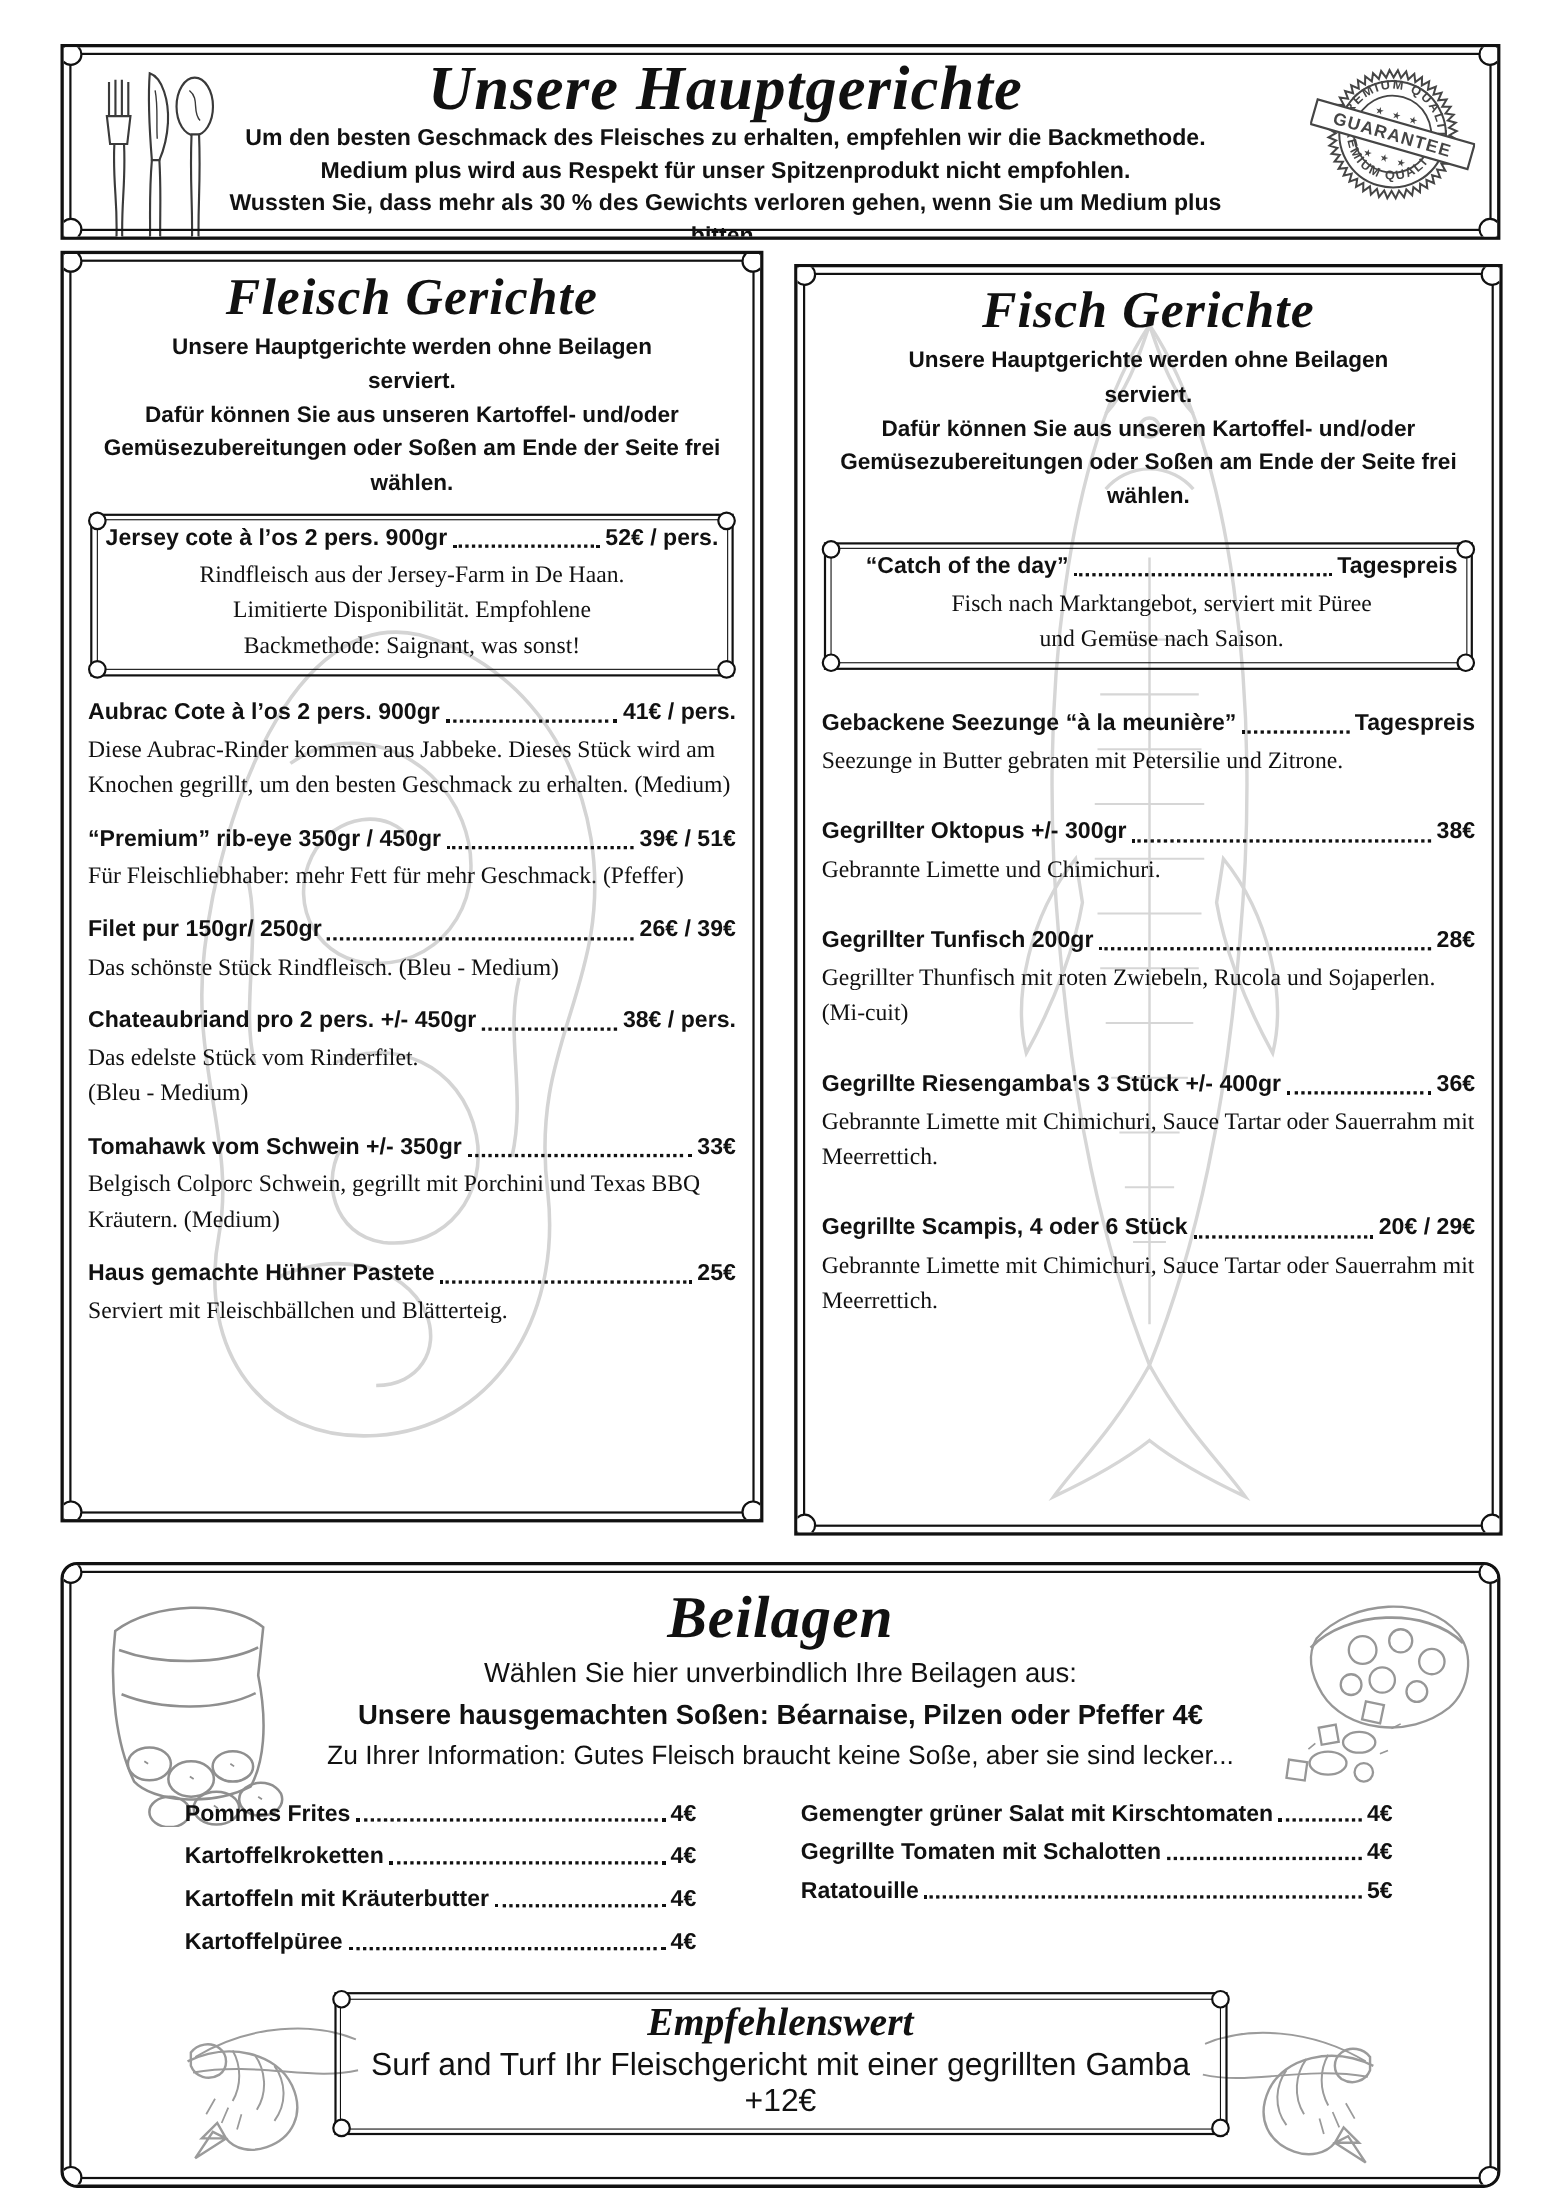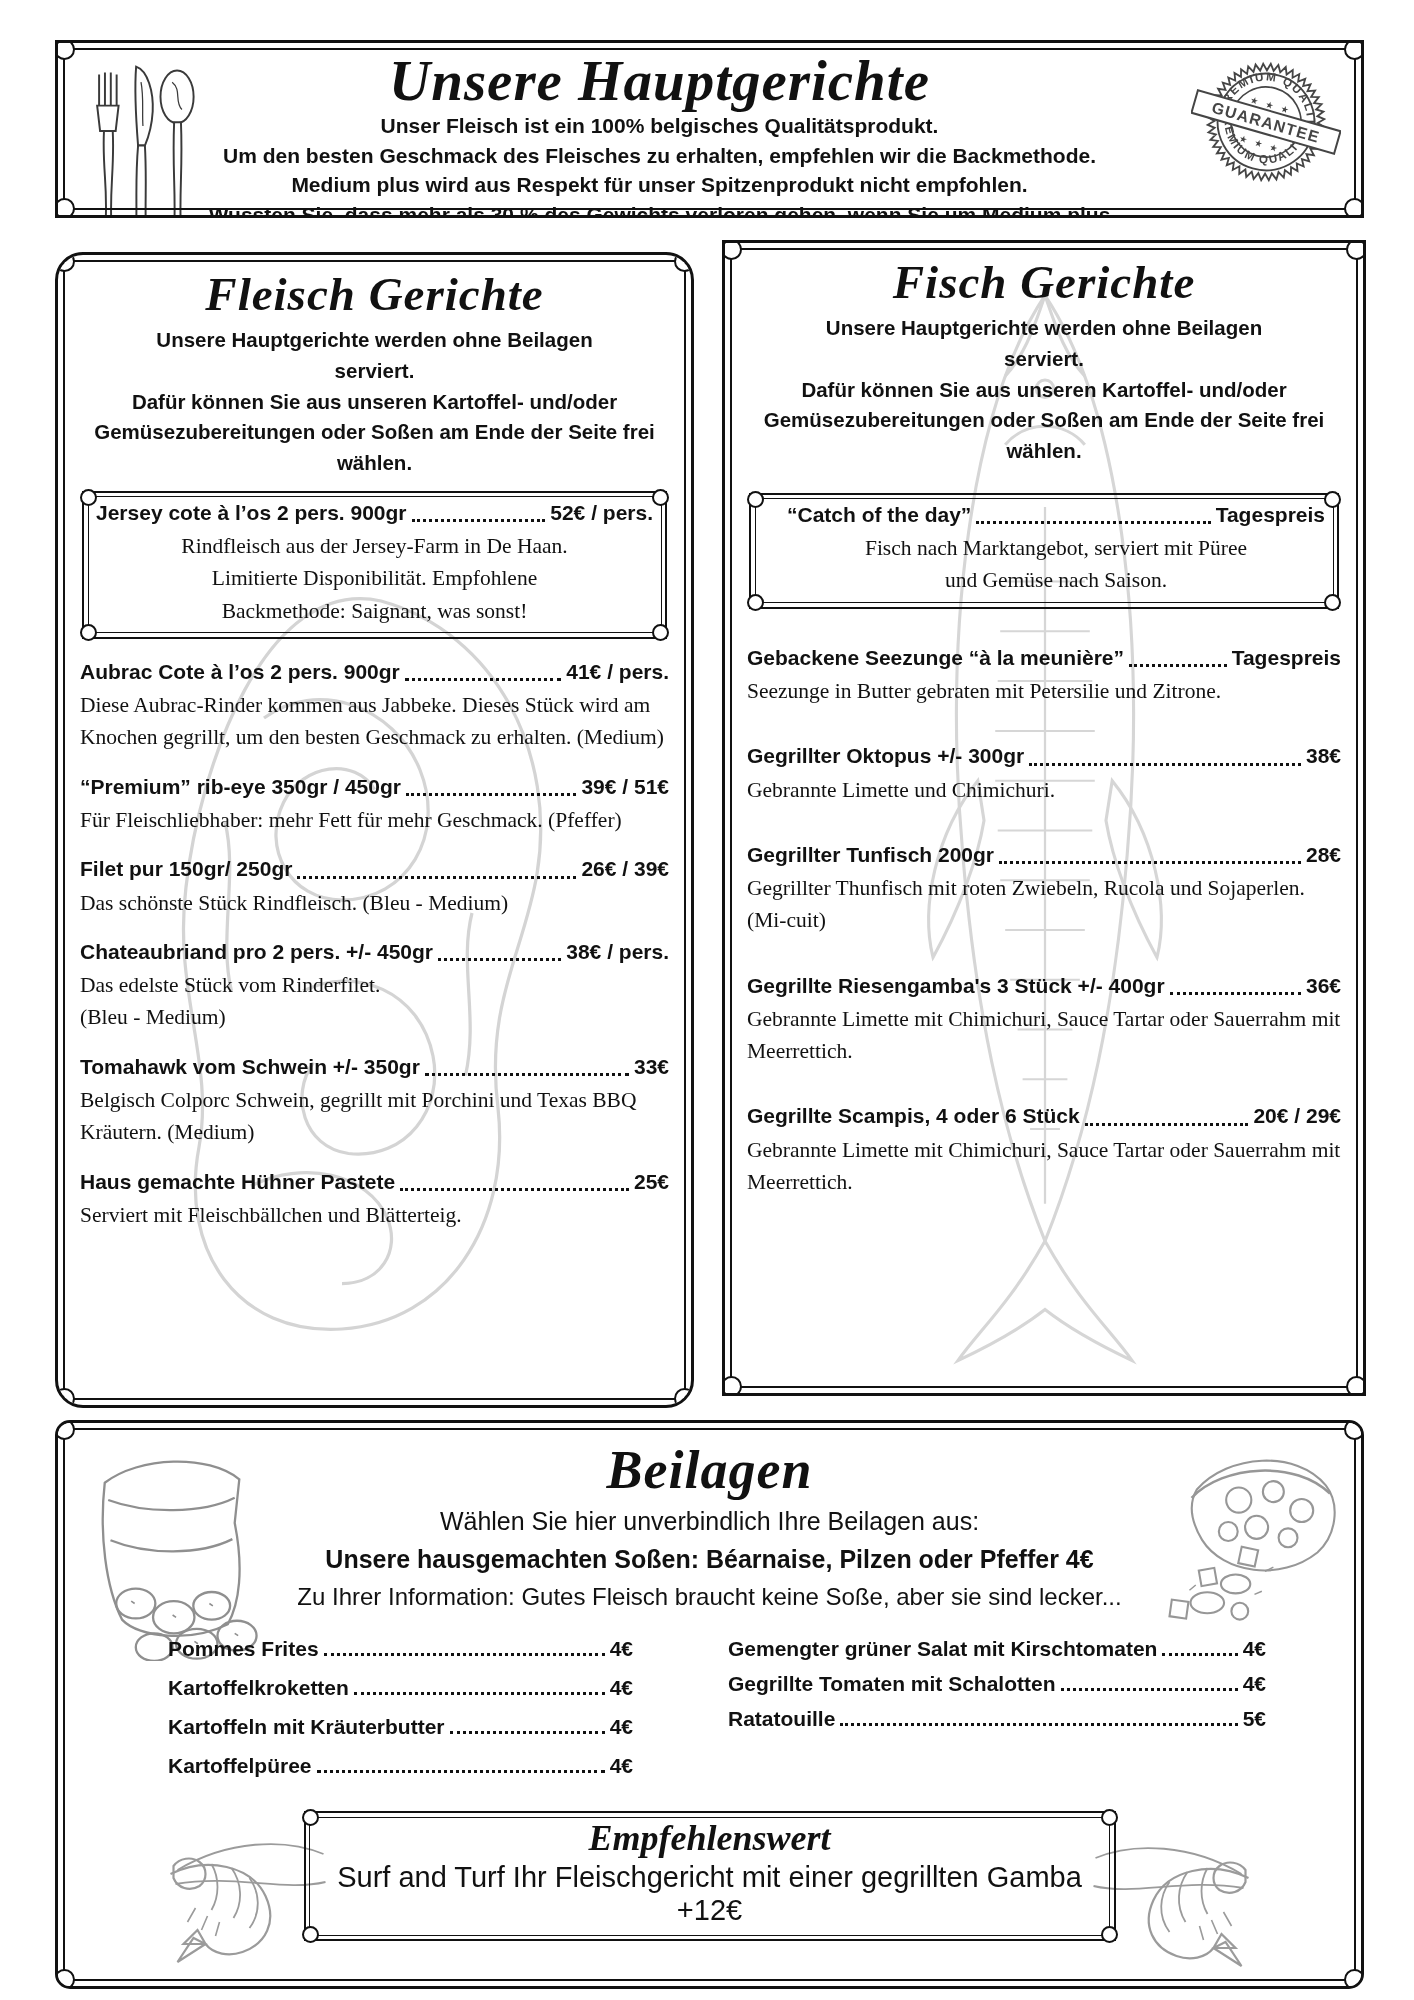--- a/index.html
+++ b/index.html
@@ -24,21 +24,21 @@
   
   #header-panel{left:55px;top:40px;width:1303px;height:172px;}
   #header-text{position:absolute;left:150px;right:250px;top:8px;z-index:2;text-align:center;}
   #header-title{font-size:57px;letter-spacing:1px;line-height:1.05;}
   .header-line{font-size:21px;font-weight:700;line-height:1.42;}
   #cutlery{position:absolute;left:18px;top:10px;z-index:1;}
   #seal{position:absolute;right:20px;top:4px;z-index:2;}
   #seal text{fill:#454545;font-family:"Liberation Sans","DejaVu Sans",sans-serif;font-weight:700;}
 
   
-  #fleisch-panel{left:55px;top:252px;width:633px;height:1150px;border-radius:28px;}
+  #fleisch-panel{left:55px;top:228px;width:633px;height:1150px;}
   #fisch-panel{left:722px;top:240px;width:638px;height:1150px;}
   .col-content{position:relative;z-index:2;padding:0 22px;}
   .col-title{font-size:47px;text-align:center;margin:12px 0 4px;letter-spacing:1px;}
   .col-intro{font-size:20.5px;font-weight:700;text-align:center;line-height:1.5;}
   .u{text-decoration-thickness:2.5px;text-underline-offset:3px;}
 
   .dish-row{display:flex;align-items:flex-end;font-weight:700;font-size:21px;line-height:1.35;}
   .dish-name{white-space:nowrap;}
   .leader{flex:1;min-width:10px;border-bottom:3.5px dotted #111;margin:0 5px 5px;}
   .dish-price{white-space:nowrap;}
@@ -93,21 +93,20 @@
       </g>
       <g>
         <ellipse cx="97" cy="45" rx="17" ry="27"></ellipse>
         <path d="M92,30 C102,38 94,50 102,58" fill="none" stroke-width="1.3"></path>
         <path d="M94,71 L101,71 C103,120 99,142 101,183 C101,190 94,190 94,183 C96,142 92,120 94,71 Z"></path>
       </g>
     </svg>
 
     <div id="header-text">
       <div id="header-title" class="script">Unsere Hauptgerichte</div>
-      <div class="header-line">Unser Fleisch ist ein 100% belgisches Qualitätsprodukt.</div>
       <div class="header-line">Um den besten Geschmack des Fleisches zu erhalten, empfehlen wir die Backmethode.</div>
       <div class="header-line">Medium plus wird aus Respekt für unser Spitzenprodukt nicht empfohlen.</div>
       <div class="header-line">Wussten Sie, dass mehr als 30 % des Gewichts verloren gehen, wenn Sie um Medium plus bitten.</div>
     </div>
 
     <svg id="seal" width="150" height="150" viewBox="-15 -15 180 180">
       <g transform="rotate(16 75 75)" fill="none" stroke="#454545">
         <polygon id="seal-burst" stroke-width="2.2" points="137.0,75.0 144.9,79.6 136.5,83.1 143.7,88.7 134.9,91.0 141.3,97.5 132.3,98.7 137.8,106.0 128.7,106.0 133.2,113.9 124.2,112.7 127.6,121.2 118.8,118.8 121.2,127.6 112.7,124.2 113.9,133.2 106.0,128.7 106.0,137.8 98.7,132.3 97.5,141.3 91.0,134.9 88.7,143.7 83.1,136.5 79.6,144.9 75.0,137.0 70.4,144.9 66.9,136.5 61.3,143.7 59.0,134.9 52.5,141.3 51.3,132.3 44.0,137.8 44.0,128.7 36.1,133.2 37.3,124.2 28.8,127.6 31.2,118.8 22.4,121.2 25.8,112.7 16.8,113.9 21.3,106.0 12.2,106.0 17.7,98.7 8.7,97.5 15.1,91.0 6.3,88.7 13.5,83.1 5.1,79.6 13.0,75.0 5.1,70.4 13.5,66.9 6.3,61.3 15.1,59.0 8.7,52.5 17.7,51.3 12.2,44.0 21.3,44.0 16.8,36.1 25.8,37.3 22.4,28.8 31.2,31.2 28.8,22.4 37.3,25.8 36.1,16.8 44.0,21.3 44.0,12.2 51.3,17.7 52.5,8.7 59.0,15.1 61.3,6.3 66.9,13.5 70.4,5.1 75.0,13.0 79.6,5.1 83.1,13.5 88.7,6.3 91.0,15.1 97.5,8.7 98.7,17.7 106.0,12.2 106.0,21.3 113.9,16.8 112.7,25.8 121.2,22.4 118.8,31.2 127.6,28.8 124.2,37.3 133.2,36.1 128.7,44.0 137.8,44.0 132.3,51.3 141.3,52.5 134.9,59.0 143.7,61.3 136.5,66.9 144.9,70.4"></polygon>
         <circle cx="75" cy="75" r="58" stroke-width="2.2"></circle>
         <circle cx="75" cy="75" r="42" stroke-width="2"></circle>

